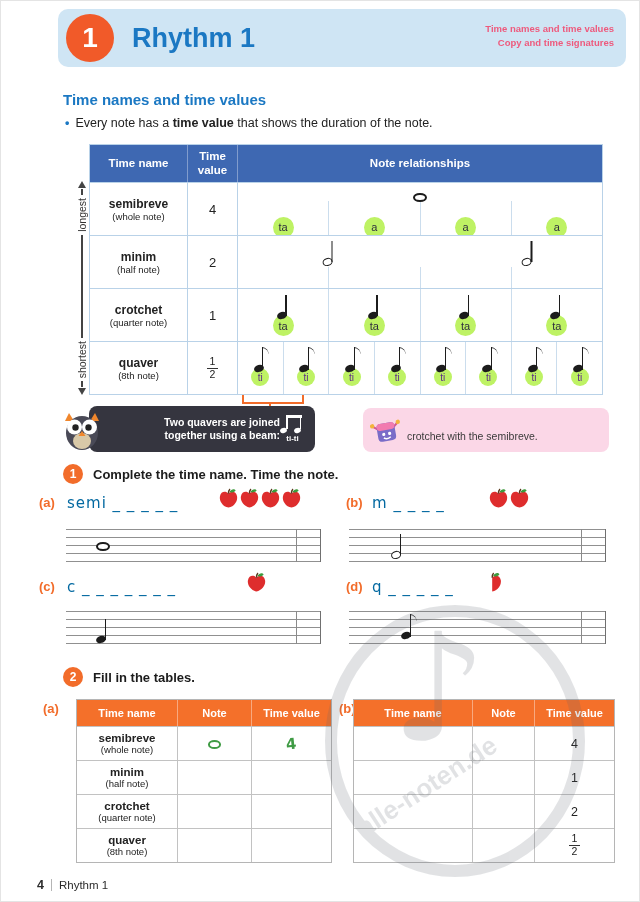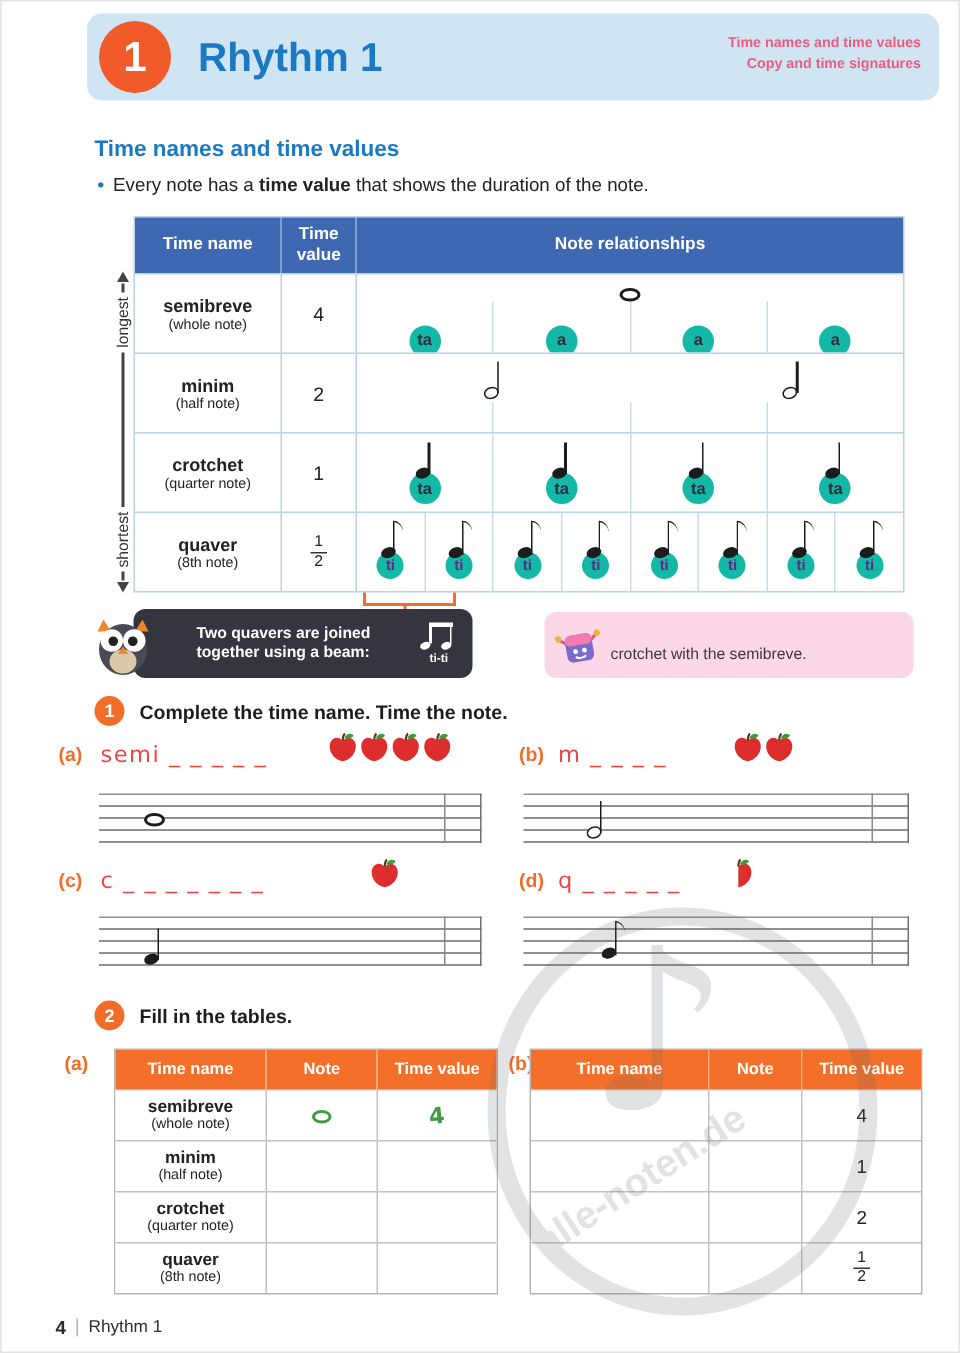--- a/index.html
+++ b/index.html
@@ -28,21 +28,21 @@
   .nm{font-size:12px;font-weight:bold;color:#222;}
   .sub{font-size:9.5px;color:#222;}
   .nc.val{font-size:13px;color:#222;}
   .nc.rel{position:relative;padding:0;display:block;}
   .beats{display:flex;height:100%;}
   .beat{flex:1;display:flex;align-items:center;justify-content:center;border-left:1px solid #cbdded;box-sizing:border-box;}
   .beat:first-child{border-left:none;}
   .r2 .beat{align-items:flex-end;padding-bottom:9px;}
   .col-beat{flex-direction:column;justify-content:flex-start;padding-top:4px;}
   .col-beat .syl{margin-top:-5px;}
-  .syl{width:21px;height:21px;border-radius:50%;background:#14b8a6;display:flex;align-items:center;justify-content:center;font-size:11px;font-weight:bold;color:#2e2e3e;flex:none;}
+  .syl{width:21px;height:21px;border-radius:50%;background:#bef264;display:flex;align-items:center;justify-content:center;font-size:11px;font-weight:normal;color:#2e2e3e;flex:none;}
   .syl.small{width:18px;height:18px;font-size:10px;color:#5b2d86;}
   .pos-c{position:absolute;left:50%;top:5px;transform:translateX(-50%);}
   .pos-25{position:absolute;left:25%;top:3px;transform:translateX(-50%);}
   .pos-75{position:absolute;left:75%;top:3px;transform:translateX(-50%);}
 
   
   .frac{display:inline-block;text-align:center;line-height:1.1;font-size:10.5px;color:#222;}
   .fn{display:block;border-bottom:1px solid #333;padding:0 3px;}
   .fd{display:block;}
 
@@ -62,41 +62,41 @@
   .tri{width:0;height:0;flex:none;}
   .tri.up{border-left:4px solid transparent;border-right:4px solid transparent;border-bottom:7px solid #444;}
   .tri.down{border-left:4px solid transparent;border-right:4px solid transparent;border-top:7px solid #444;}
   .ax-line{width:1.5px;background:#444;flex:1;min-height:6px;margin:1px 0;}
   .ax-line.short{flex:none;height:6px;}
   .ax-label{writing-mode:vertical-rl;transform:rotate(180deg);font-size:10.5px;color:#333;margin:2px 0;flex:none;}
 
   
   .beam-bracket{position:absolute;left:241px;top:394px;width:58px;height:7px;border-left:2px solid #f26c2a;border-right:2px solid #f26c2a;border-bottom:2px solid #f26c2a;}
   .beam-stub{position:absolute;left:268px;top:401px;width:2px;height:6px;background:#f26c2a;}
-  .owl-box{position:absolute;left:88px;top:405px;width:226px;height:46px;background:#35353f;border-radius:8px;display:flex;align-items:center;gap:20px;padding:4px 10px 4px 42px;box-sizing:border-box;}
+  .owl-box{position:absolute;left:88px;top:405px;width:226px;height:46px;background:#35353f;border-radius:8px;display:flex;align-items:center;gap:0;padding:4px 10px 4px 42px;box-sizing:border-box;text-align:right;}
   .owl-box .tip-text{color:#fff;font-size:10.5px;font-weight:bold;line-height:1.25;flex:1;}
   .owl-svg{position:absolute;left:-30px;top:-1px;}
   .beamed-wrap{display:flex;flex-direction:column;align-items:center;flex:none;}
   .beamed{position:relative;display:inline-block;width:25px;height:18px;}
   .bm{position:absolute;left:6px;top:0;width:15.5px;height:3px;background:#fff;}
   .st{position:absolute;top:1px;width:1.6px;height:13px;background:#fff;}
   .s1{left:6px;}.s2{left:19.8px;}
   .hd{position:absolute;width:7px;height:5px;border-radius:50%;background:#fff;transform:rotate(-18deg);bottom:0;}
   .h1{left:0;}.h2{left:13.8px;}
   .titi{color:#fff;font-size:8px;font-weight:bold;margin-top:1px;}
   .clap-box{position:absolute;left:362px;top:407px;width:246px;height:44px;background:#fbd7e7;border-radius:8px;display:flex;align-items:center;padding:4px 10px 4px 44px;box-sizing:border-box;}
   .clap-box .tip-text{color:#3a3a3a;font-size:10.5px;line-height:1.3;}
   .mascot-svg{position:absolute;left:6px;top:5px;transform:rotate(-10deg);}
 
   
   .ex-head{position:absolute;display:flex;align-items:center;gap:10px;}
   .num-circle{width:20px;height:20px;border-radius:50%;background:#f26c2a;color:#fff;font-size:12px;font-weight:bold;display:flex;align-items:center;justify-content:center;flex:none;}
   .ex-instr{font-size:13px;font-weight:bold;color:#1c1c1c;}
   .item-label{position:absolute;color:#f26c2a;font-size:13px;font-weight:bold;}
-  .hand{position:absolute;font-family:"DejaVu Sans",sans-serif;font-size:15px;color:#ef4444;letter-spacing:1px;text-align:center;}
+  .hand{position:absolute;font-family:"DejaVu Sans",sans-serif;font-size:15px;color:#0369a1;letter-spacing:1px;text-align:center;}
   .apples{position:absolute;display:flex;gap:2px;align-items:flex-end;}
   .staff{position:absolute;height:33px;background:repeating-linear-gradient(to bottom,#909090 0,#909090 1px,transparent 1px,transparent 8px);}
   .endbar{position:absolute;right:0;top:0;width:1.2px;height:33px;background:#707070;}
   .midbar{position:absolute;right:24px;top:0;width:1px;height:33px;background:#8a8a8a;}
   .staff .note{position:absolute;}
 
   
   .etable{position:absolute;display:grid;border:1px solid #b5b5b5;background:#fff;font-size:11px;}
   .eh{background:#f4702a;color:#fff;font-weight:bold;font-size:11px;display:flex;align-items:center;justify-content:center;height:26px;}
   .eh + .eh{border-left:1px solid rgba(255,255,255,0.4);}

